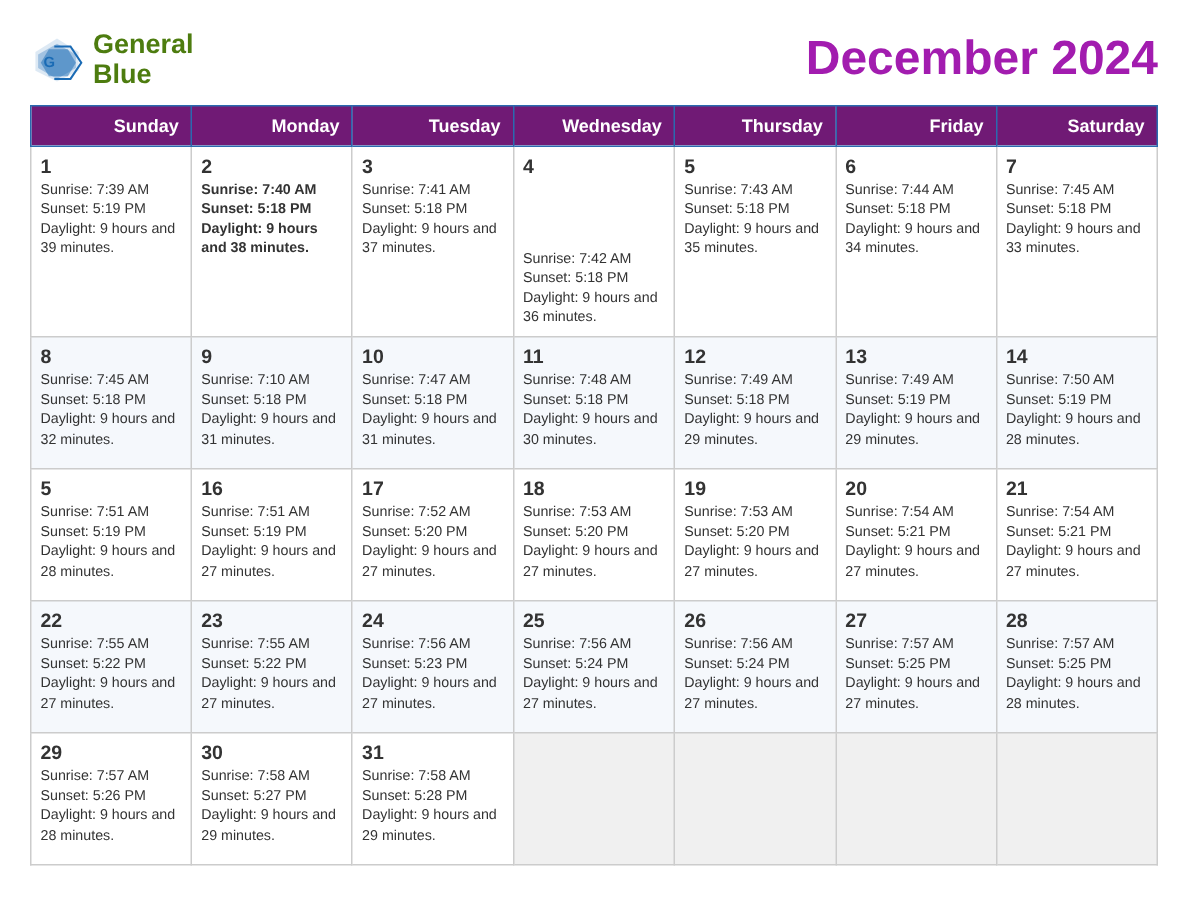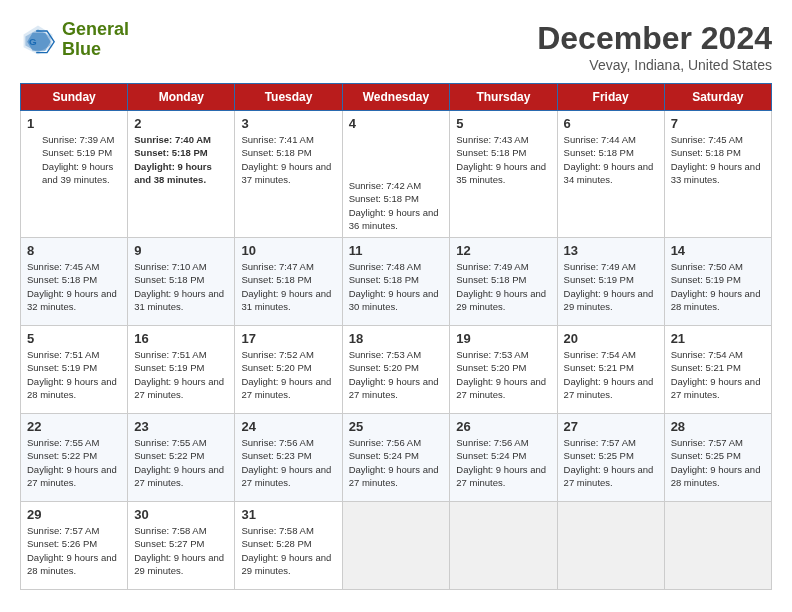--- a/index.html
+++ b/index.html
@@ -33,35 +33,35 @@
     .logo-icon {
       width: 36px;
       height: 36px;
     }
     .title-area {
       text-align: right;
     }
     .month-title {
       font-size: 32px;
       font-weight: bold;
-      color: #404040;
+      color: #a21caf;
     }
     .location {
       font-size: 14px;
       color: #555;
     }
     .calendar {
       width: 100%;
       border-collapse: collapse;
       font-size: 10px;
     }
     .calendar th {
-      background-color: #b91c1c;
+      background-color: #701a75;
       color: #fff;
-      text-align: center;
+      text-align: right;
       padding: 6px 8px;
       font-size: 12px;
       font-weight: bold;
       border: 1px solid #2a6aaf;
     }
     .calendar td {
       border: 1px solid #ccc;
       vertical-align: top;
       padding: 5px 6px;
       width: 108px;
@@ -102,41 +102,40 @@
       <path d="M18 10 L30 10 L38 22 L30 34 L18 34" fill="none" stroke="#1a6bb5" stroke-width="1.5"></path>
       <text x="10" y="25" font-size="11" font-weight="bold" fill="#1a6bb5">G</text>
     </svg>
     <div class="logo-text">
       <div><span>General</span></div>
       <div><span>Blue</span></div>
     </div>
   </div>
   <div class="title-area">
     <div class="month-title">December 2024</div>
-    <div class="location">Vevay, Indiana, United States</div>
   </div>
 </div>
 
 <table class="calendar">
   <thead>
     <tr>
     <th>Sunday</th>
         <th>Monday</th>
         <th>Tuesday</th>
         <th>Wednesday</th>
         <th>Thursday</th>
         <th>Friday</th>
         <th>Saturday</th>
       </tr>
   </thead>
   <tbody id="calendar-body">
   <tr class="week-row">
         <td>
           <span class="day-number">1</span>
-          <div class="day-info" style="white-space: pre-line; margin-left: 15px;">Sunrise: 7:39 AM
+          <div class="day-info" style="white-space: pre-line;">Sunrise: 7:39 AM
 Sunset: 5:19 PM
 Daylight: 9 hours and 39 minutes.</div>
         </td>
         <td>
           <span class="day-number">2</span>
           <div class="day-info" style="white-space: pre-line; font-weight: bold;">Sunrise: 7:40 AM
 Sunset: 5:18 PM
 Daylight: 9 hours and 38 minutes.</div>
         </td>
         <td>

